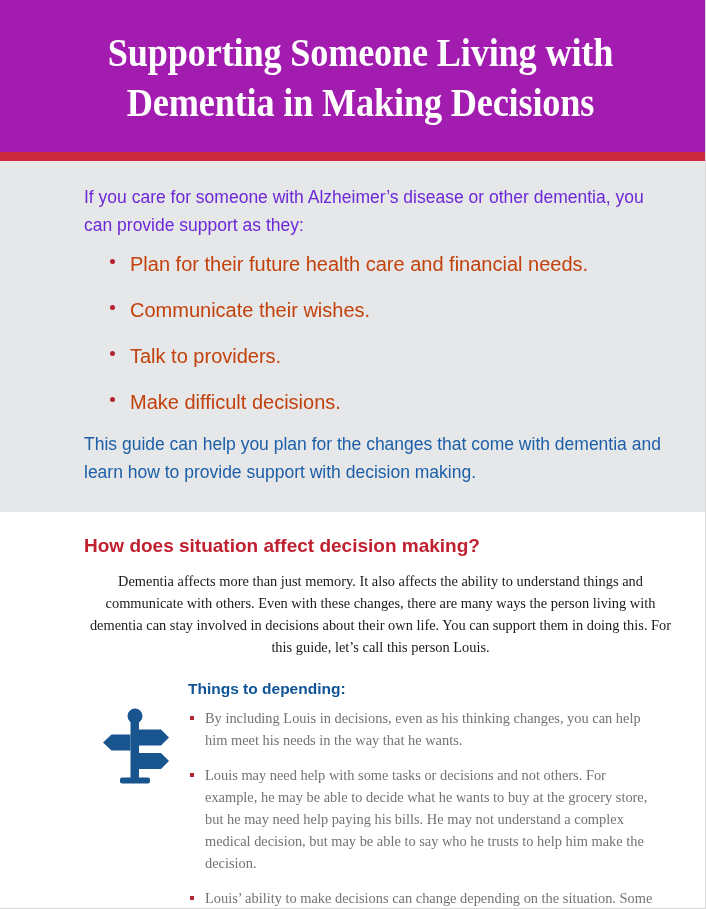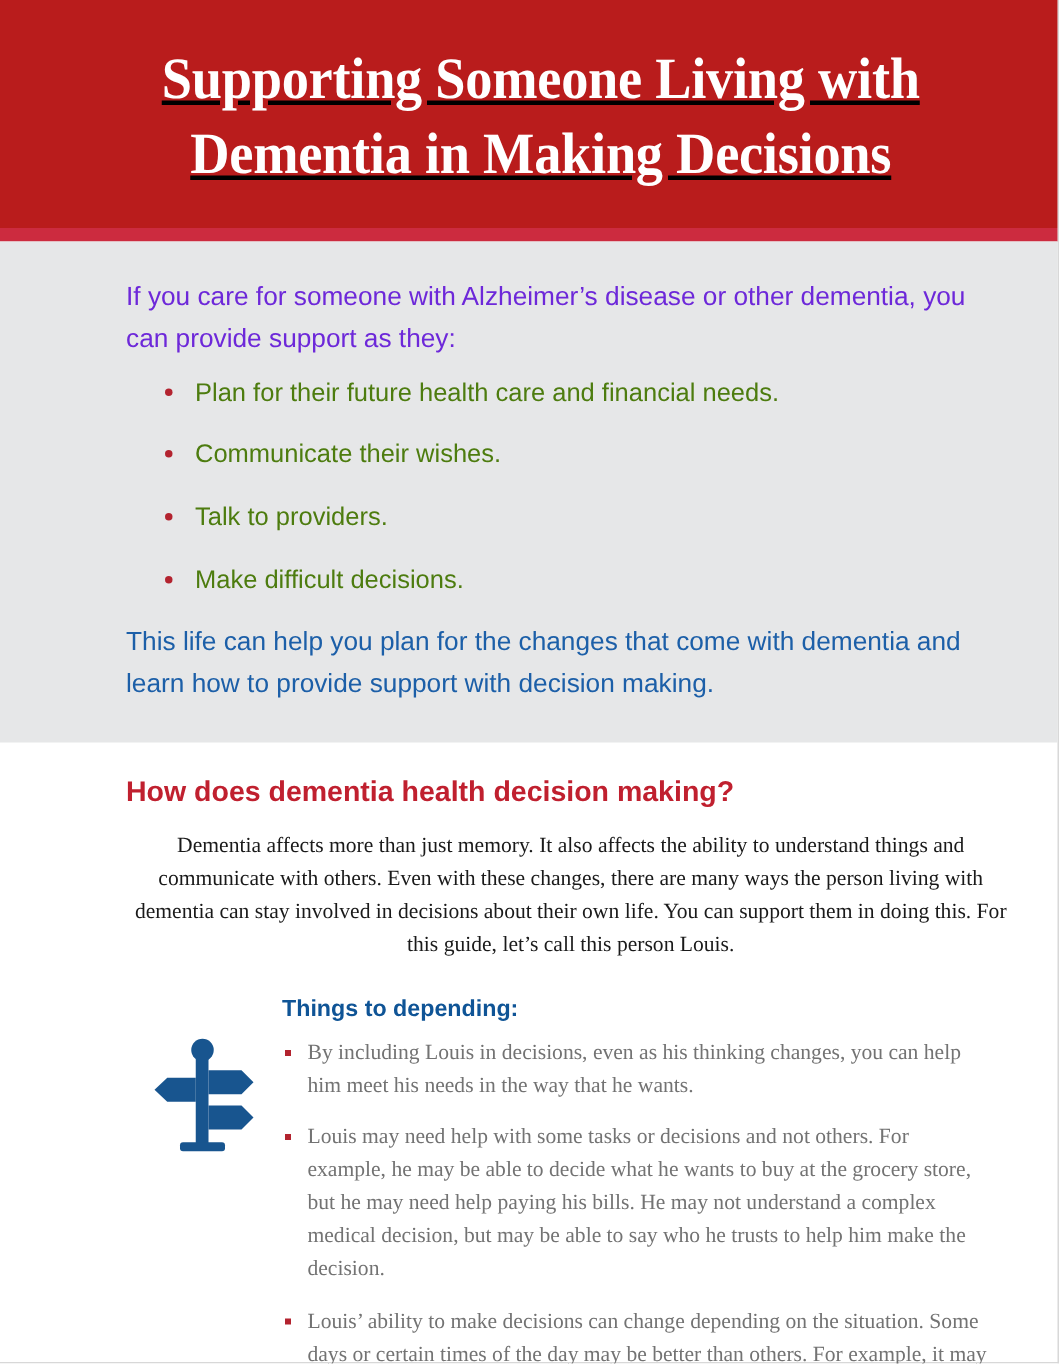--- a/index.html
+++ b/index.html
@@ -20,24 +20,23 @@
     height: 909px;
     position: relative;
     background: #ffffff;
     box-sizing: border-box;
     border-right: 1px solid #d8d8d8;
     border-bottom: 1px solid #d8d8d8;
   }
 
   
   .header-banner {
-    background: #b91c1c;
+    background: #a21caf;
     padding: 28px 18px 24px 34px;
     box-sizing: border-box;
-    text-decoration: underline;
   }
   .header-title {
     color: #ffffff;
     font-family: "Liberation Serif", serif;
     font-weight: bold;
     font-size: 39px;
     line-height: 1.28;
     text-align: center;
     margin: 0;
     letter-spacing: -0.2px;
@@ -63,22 +62,22 @@
     line-height: 1.62;
     margin: 0 0 4px 0;
     font-weight: normal;
   }
   .intro-list {
     list-style: none;
     margin: 10px 0 10px 0;
     padding: 0 0 0 24px;
   }
   .intro-list li {
-    color: #4d7c0f;
-    font-size: 17px;
+    color: #c2410c;
+    font-size: 20px;
     line-height: 1.4;
     margin: 0 0 18px 0;
     position: relative;
     padding-left: 22px;
   }
   .intro-list li:last-child { margin-bottom: 4px; }
   .intro-list li::before {
     content: "";
     position: absolute;
     left: 2px;
@@ -176,25 +175,25 @@
   <div class="red-rule"></div>
 
   <div class="intro-block">
     <p class="intro-lead">If you care for someone with Alzheimer’s disease or other dementia, you can provide support as they:</p>
     <ul class="intro-list">
       <li>Plan for their future health care and financial needs.</li>
       <li>Communicate their wishes.</li>
       <li>Talk to providers.</li>
       <li>Make difficult decisions.</li>
     </ul>
-    <p class="intro-close">This life can help you plan for the changes that come with dementia and learn how to provide support with decision making.</p>
+    <p class="intro-close">This guide can help you plan for the changes that come with dementia and learn how to provide support with decision making.</p>
   </div>
 
   <div class="content">
-    <h2 class="section-heading">How does dementia health decision making?</h2>
+    <h2 class="section-heading">How does situation affect decision making?</h2>
     <p class="body-para">Dementia affects more than just memory. It also affects the ability to understand things and communicate with others. Even with these changes, there are many ways the person living with dementia can stay involved in decisions about their own life. You can support them in doing this. For this guide, let’s call this person Louis.</p>
 
     <div class="consider-row">
       <div class="icon-col">
         <span class="signpost-icon">
           <svg width="74" height="78" viewBox="0 0 74 78" xmlns="http://www.w3.org/2000/svg" aria-hidden="true">
             <g fill="#18558F">
 
               <circle cx="36" cy="8" r="7.5"></circle>
 

